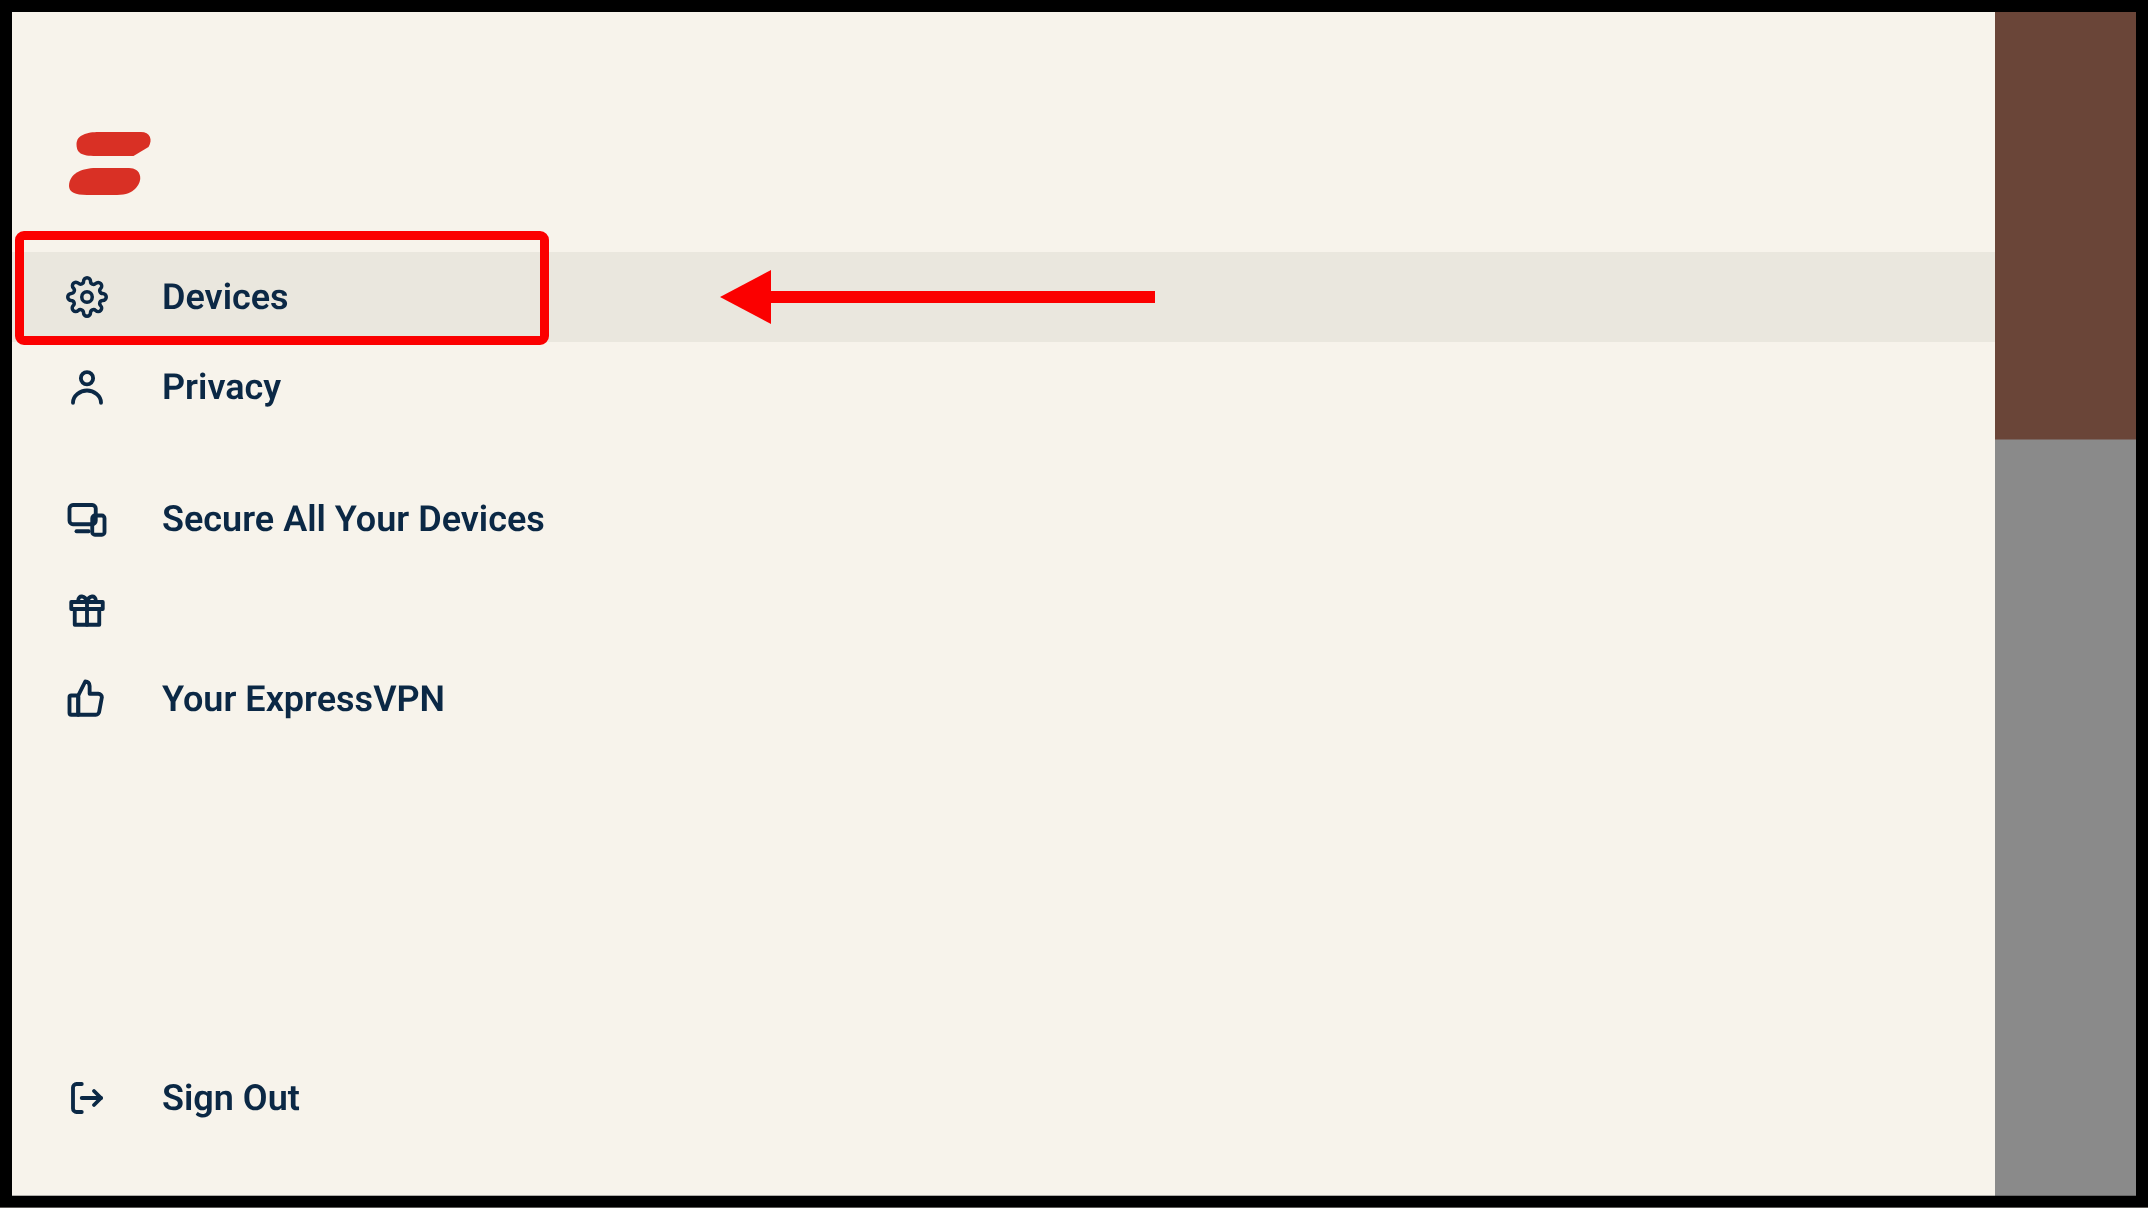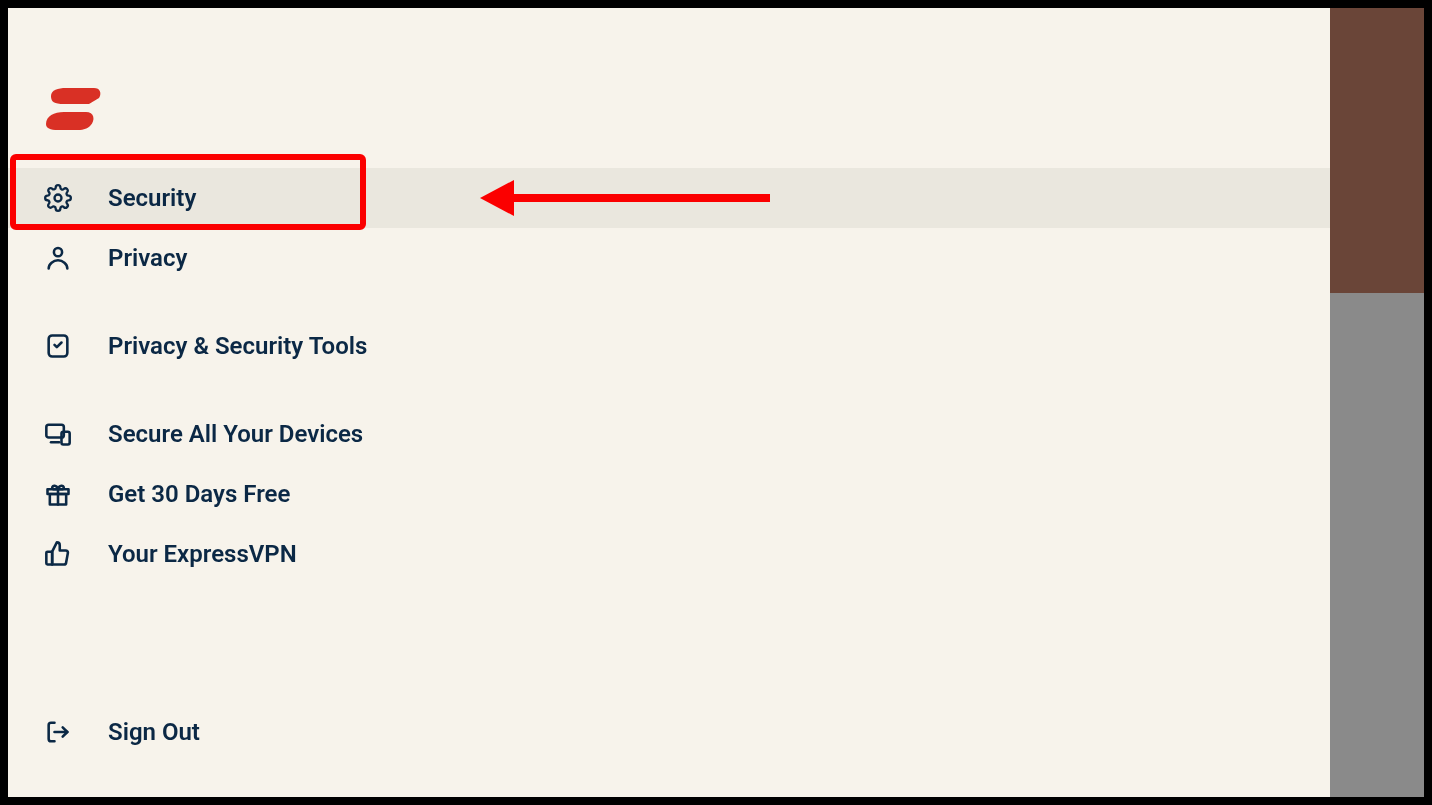--- a/index.html
+++ b/index.html
@@ -160,45 +160,36 @@
       <div class="menu">
 
         <div class="menu-group">
           <div class="menu-item selected">
             <span class="icon">
               <svg viewBox="0 0 24 24" width="28" height="28" fill="none" stroke="currentColor" stroke-width="2" stroke-linecap="round" stroke-linejoin="round">
                 <circle cx="12" cy="12" r="3"></circle>
                 <path d="M19.4 15a1.7 1.7 0 0 0 .34 1.87l.06.06a2 2 0 1 1-2.83 2.83l-.06-.06a1.7 1.7 0 0 0-1.87-.34 1.7 1.7 0 0 0-1.03 1.56V21a2 2 0 1 1-4 0v-.09a1.7 1.7 0 0 0-1.11-1.56 1.7 1.7 0 0 0-1.87.34l-.06.06a2 2 0 1 1-2.83-2.83l.06-.06a1.7 1.7 0 0 0 .34-1.87 1.7 1.7 0 0 0-1.56-1.03H3a2 2 0 1 1 0-4h.09a1.7 1.7 0 0 0 1.56-1.11 1.7 1.7 0 0 0-.34-1.87l-.06-.06a2 2 0 1 1 2.83-2.83l.06.06a1.7 1.7 0 0 0 1.87.34H9a1.7 1.7 0 0 0 1.03-1.56V3a2 2 0 1 1 4 0v.09a1.7 1.7 0 0 0 1.03 1.56 1.7 1.7 0 0 0 1.87-.34l.06-.06a2 2 0 1 1 2.83 2.83l-.06.06a1.7 1.7 0 0 0-.34 1.87V9a1.7 1.7 0 0 0 1.56 1.03H21a2 2 0 1 1 0 4h-.09a1.7 1.7 0 0 0-1.56 1.03z"></path>
               </svg>
             </span>
-            <span class="label">Security</span>
+            <span class="label">Devices</span>
           </div>
 
           <div class="menu-item">
             <span class="icon">
               <svg viewBox="0 0 24 24" width="28" height="28" fill="none" stroke="currentColor" stroke-width="2.2" stroke-linecap="round" stroke-linejoin="round">
                 <circle cx="12" cy="7" r="3.5"></circle>
                 <path d="M4 21c0-4 4-7 8-7s8 3 8 7"></path>
               </svg>
             </span>
             <span class="label">Privacy</span>
           </div>
         </div>
 
         <div class="menu-group">
 
-          <div class="menu-item">
-            <span class="icon">
-              <svg viewBox="0 0 24 24" width="28" height="28" fill="none" stroke="currentColor" stroke-width="2.2" stroke-linecap="round" stroke-linejoin="round">
-                <rect x="4" y="3" width="16" height="18" rx="3"></rect>
-                <path d="M9 11l2 2 4-4"></path>
-              </svg>
-            </span>
-            <span class="label">Privacy &amp; Security Tools</span>
-          </div>
         </div>
 
         <div class="menu-group">
           <div class="menu-item">
             <span class="icon">
               <svg viewBox="0 0 24 24" width="28" height="28" fill="none" stroke="currentColor" stroke-width="2.2" stroke-linecap="round" stroke-linejoin="round">
                 <rect x="2" y="4" width="15" height="11" rx="2"></rect>
                 <path d="M6 19h7"></path>
                 <rect x="15" y="10" width="7" height="11" rx="1.5"></rect>
               </svg>
@@ -209,21 +200,20 @@
           <div class="menu-item">
             <span class="icon">
               <svg viewBox="0 0 24 24" width="28" height="28" fill="none" stroke="currentColor" stroke-width="2.2" stroke-linecap="round" stroke-linejoin="round">
                 <rect x="3" y="8" width="18" height="4"></rect>
                 <rect x="5" y="12" width="14" height="9"></rect>
                 <path d="M12 8v13"></path>
                 <path d="M12 8c-1-4-5-4-5-1 0 1 1 1 5 1z"></path>
                 <path d="M12 8c1-4 5-4 5-1 0 1-1 1-5 1z"></path>
               </svg>
             </span>
-            <span class="label">Get 30 Days Free</span>
           </div>
 
           <div class="menu-item">
             <span class="icon">
               <svg viewBox="0 0 24 24" width="28" height="28" fill="none" stroke="currentColor" stroke-width="2.2" stroke-linecap="round" stroke-linejoin="round">
                 <path d="M7 10v11"></path>
                 <path d="M7 10l4-8c1.5 0 2.5 1 2.5 2.5V9h5a2 2 0 0 1 2 2l-1.5 8a2 2 0 0 1-2 2H7"></path>
                 <rect x="2" y="10" width="5" height="11" rx="1"></rect>
               </svg>
             </span>

